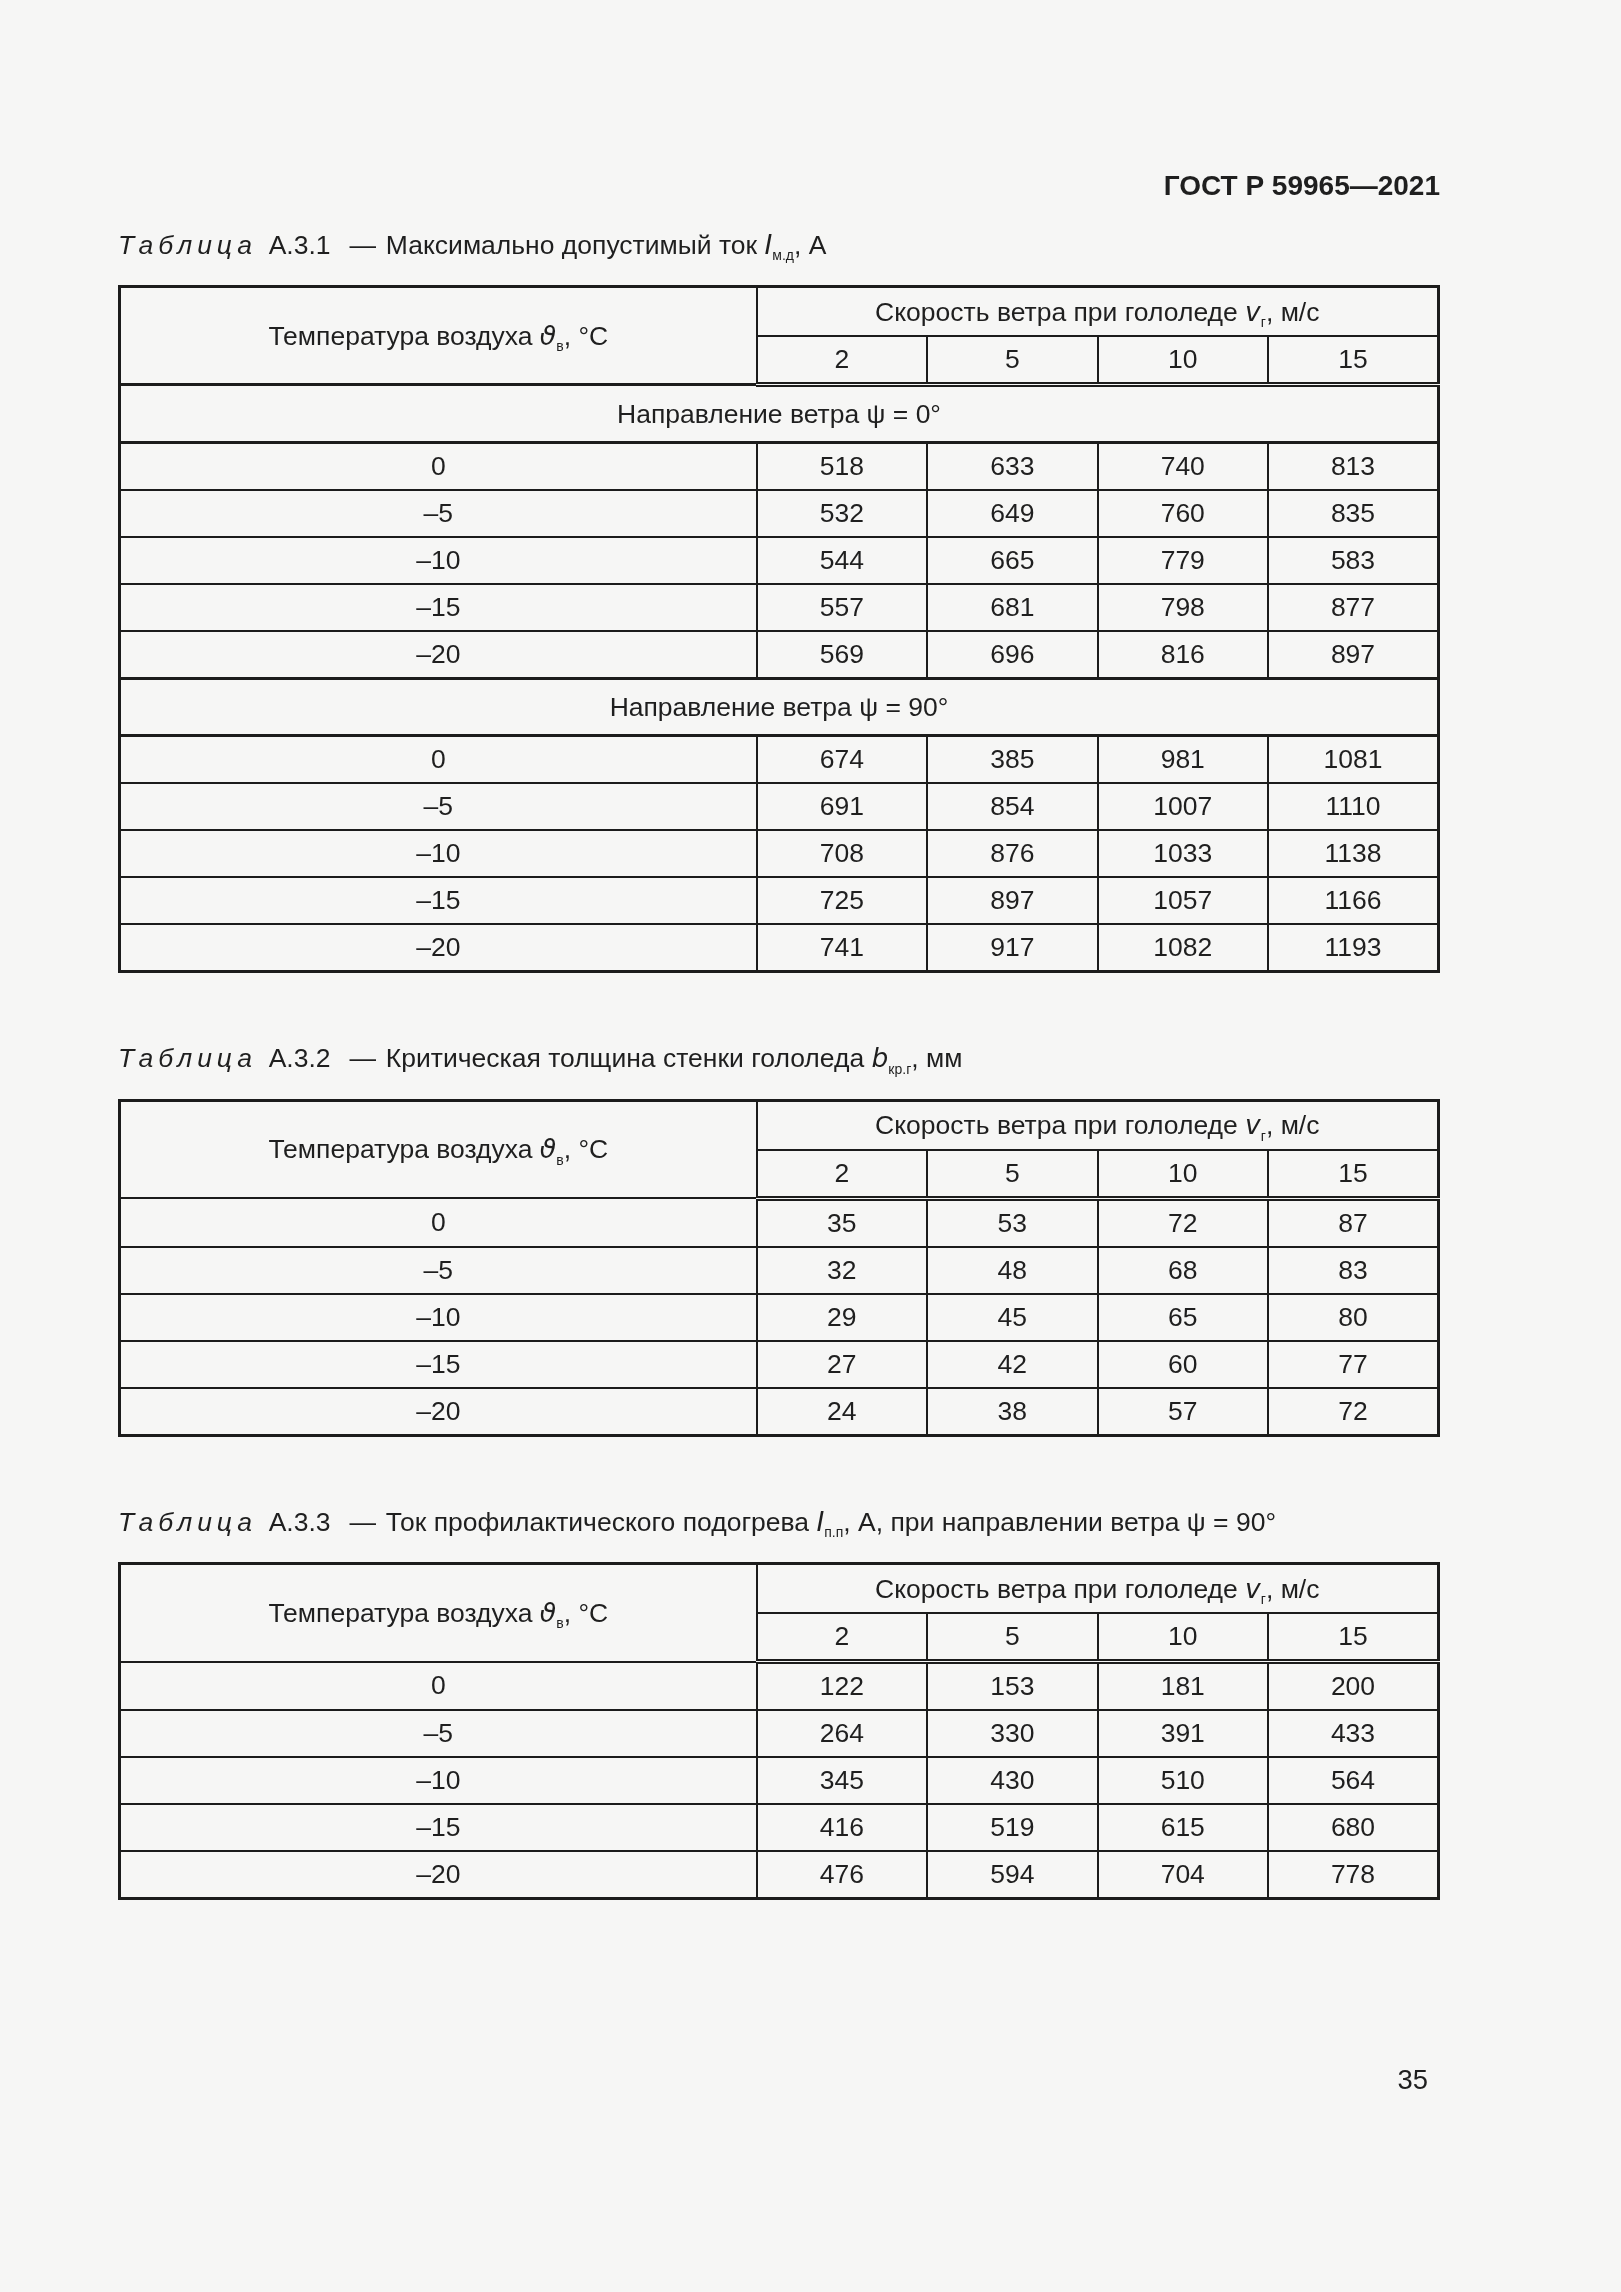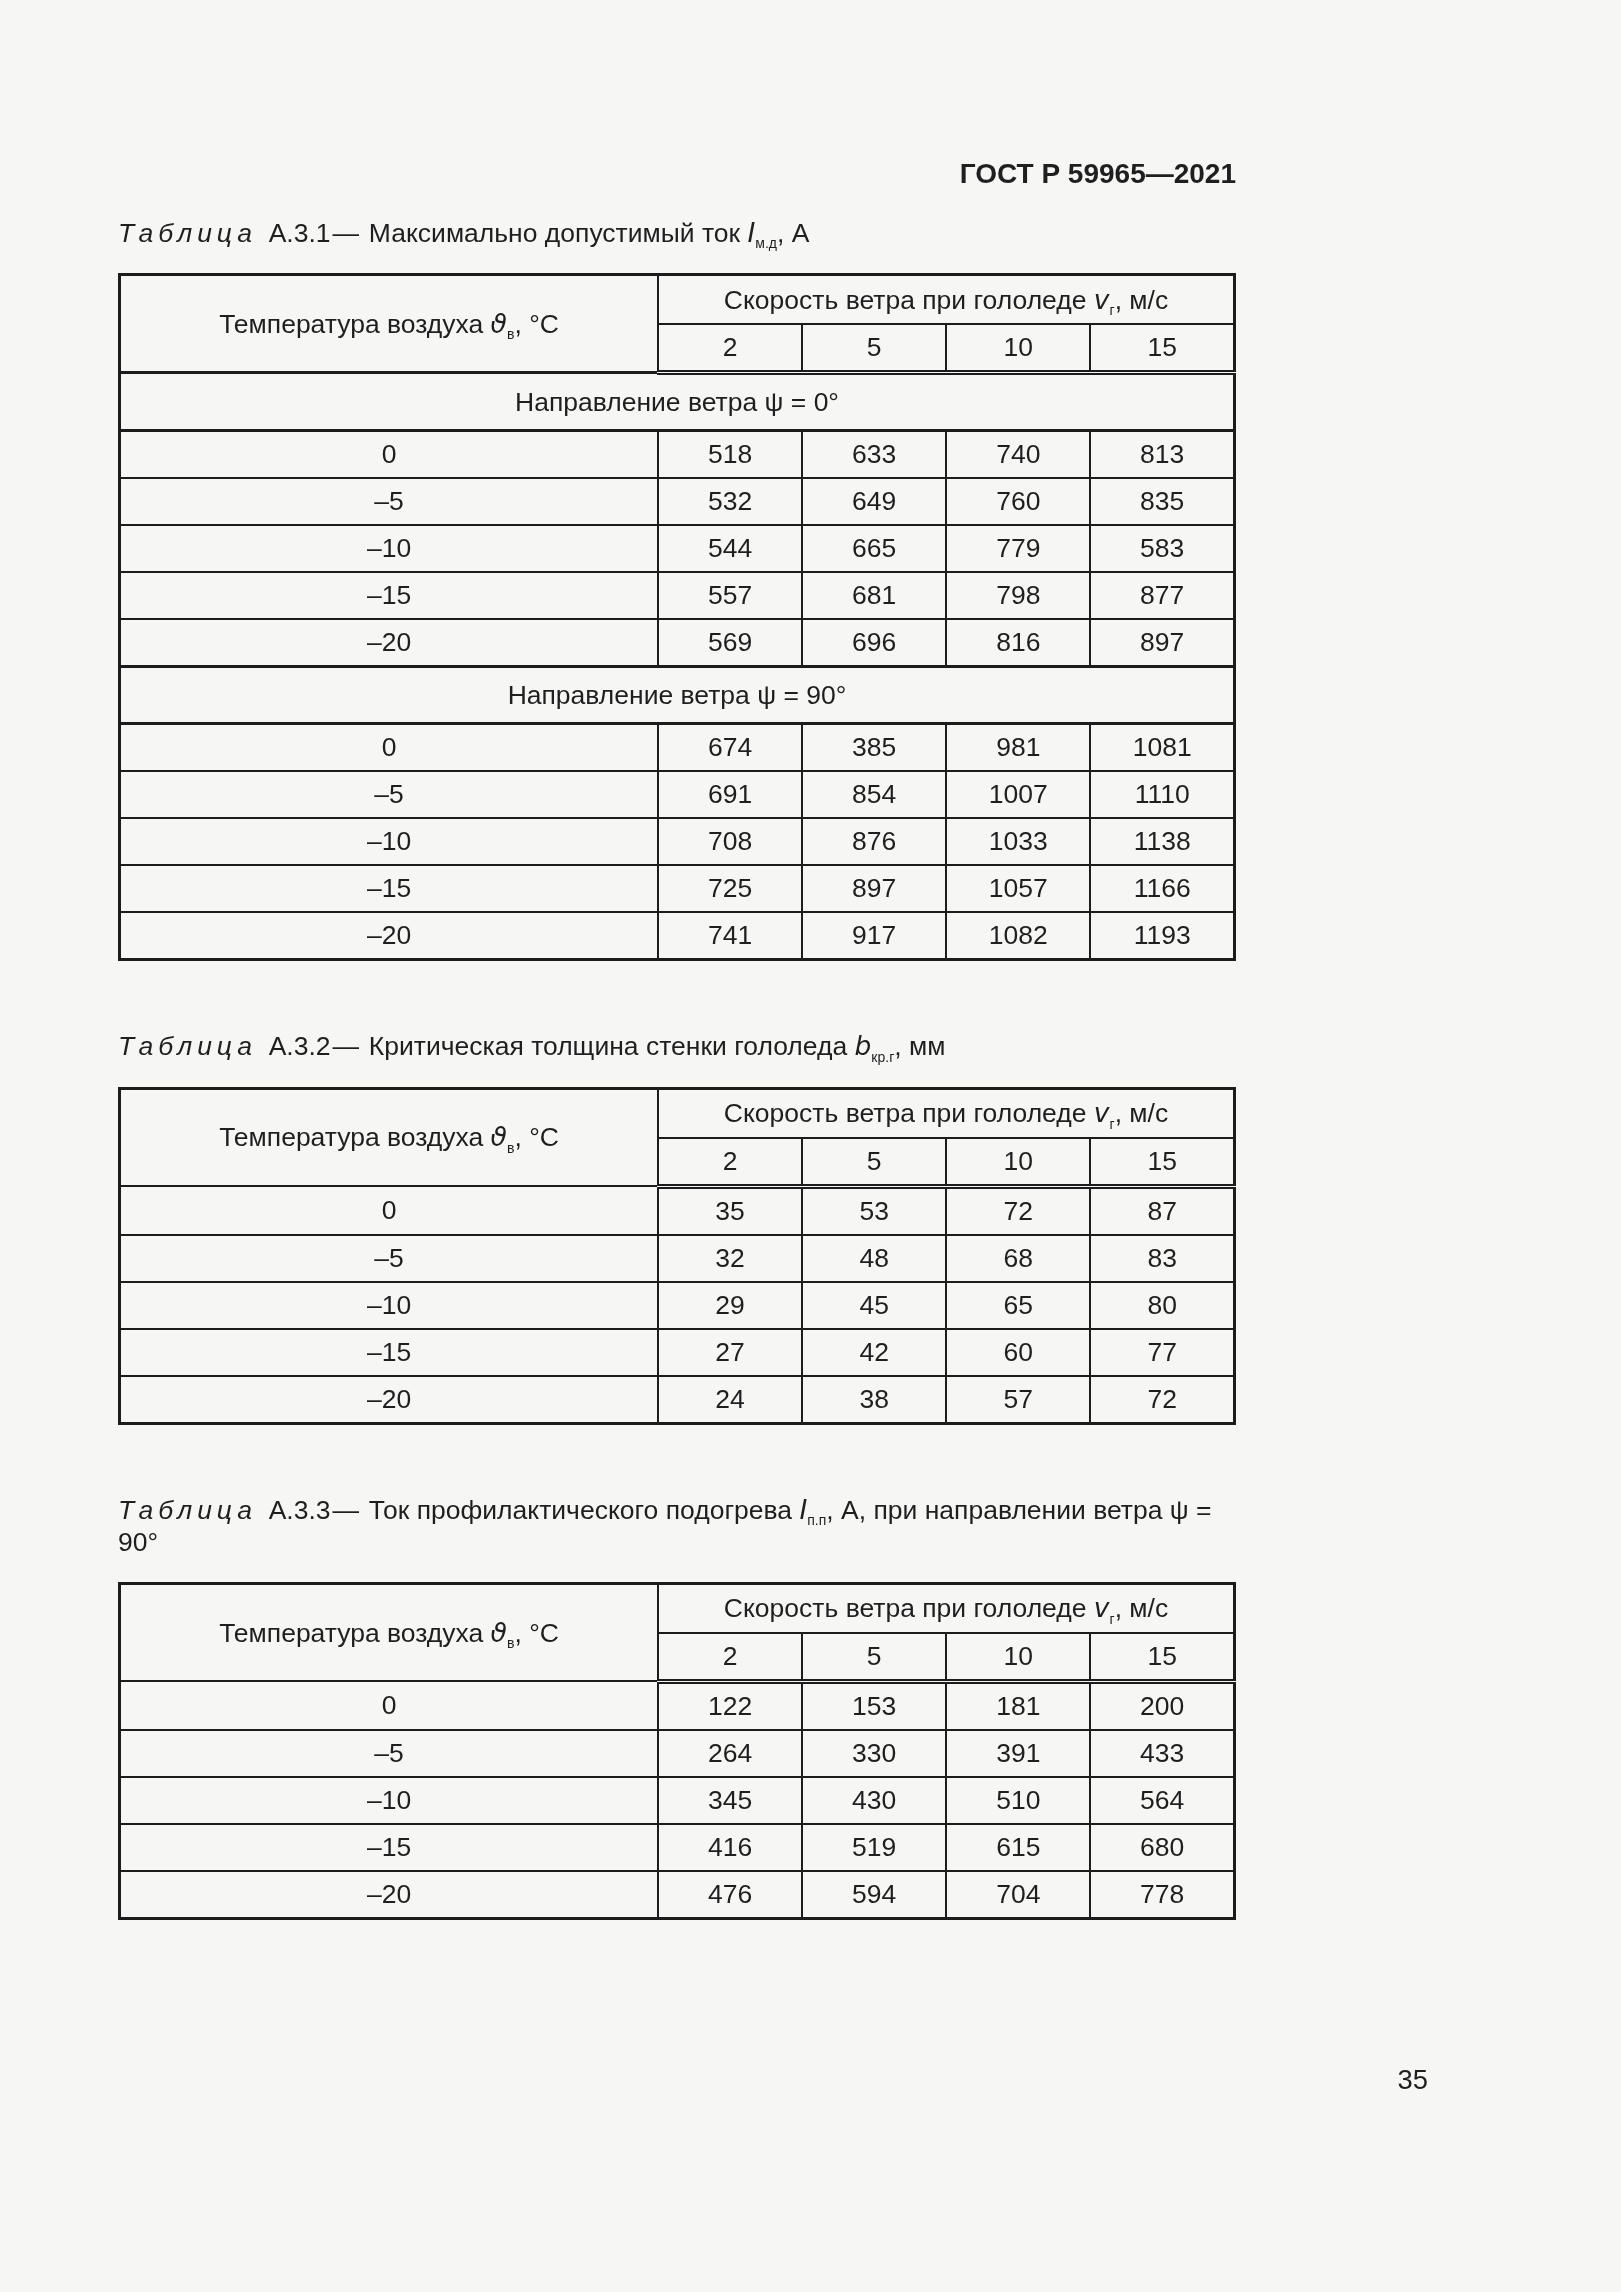--- a/index.html
+++ b/index.html
@@ -2,27 +2,27 @@
 <html><head>
 <meta charset="utf-8">
 <style>
   html,body{margin:0;padding:0;}
   body{
     width:1621px;height:2293px;position:relative;
     background:#f6f6f5;color:#1f1f1f;
     font-family:"Liberation Sans","DejaVu Sans",sans-serif;
     -webkit-font-smoothing:antialiased;
   }
-  .content{position:absolute;left:118px;top:0;width:1118px;}
+  .content{position:absolute;left:118px;top:12px;width:1322px;}
   .doc-code{margin-top:159px;text-align:right;font-weight:bold;font-size:28px;line-height:1.1;}
   .section-heading{margin:51px 0 0 65px;font-size:28px;font-weight:bold;line-height:1.1;}
   .caption{font-size:26.5px;line-height:1.2;margin:27.4px 0 23.5px 0;}
   .caption.later{margin-top:69px;}
   .cap-label{letter-spacing:4.9px;margin-right:11.8px;font-style:italic;}
-  .cap-num{margin-right:2px;}
+  .cap-num{margin-right:19px;}
   .cap-dash{margin-right:9.8px;}
   .sym{font-style:italic;font-family:"DejaVu Sans",sans-serif;}
   sub.sub{font-size:14px;line-height:0;margin-top:28px;}
   table.gtable{width:100%;border-collapse:collapse;border:3.9px solid #1c1c1c;table-layout:fixed;font-size:26.5px;margin-bottom:0;}
   table.gtable td{border:2px solid #1c1c1c;text-align:center;vertical-align:middle;padding:0;line-height:1.25;}
   col.c-first{width:48.3%;}
   col.c-speed{width:12.925%;}
   td.h-temp{border-bottom:5.9px double #1c1c1c;}
   td.h-speed{height:47px;border-bottom:3.9px solid #1c1c1c;}
   tr.speed-row td{height:45px;border-bottom:5.9px double #1c1c1c;}

